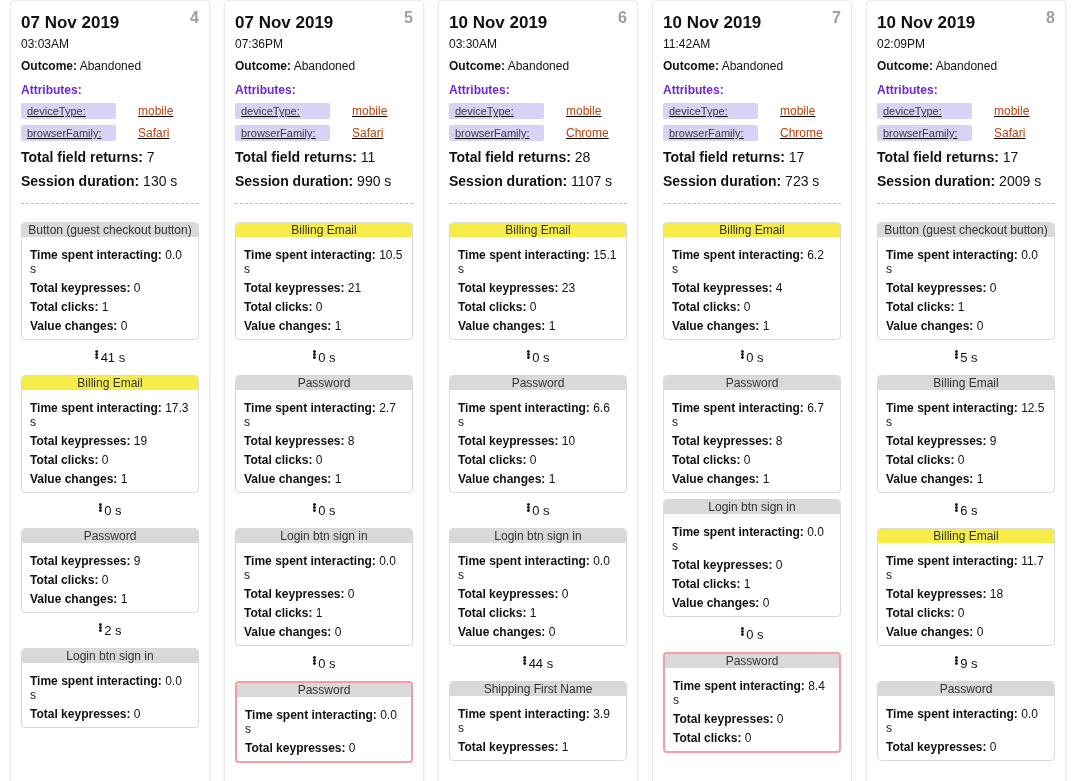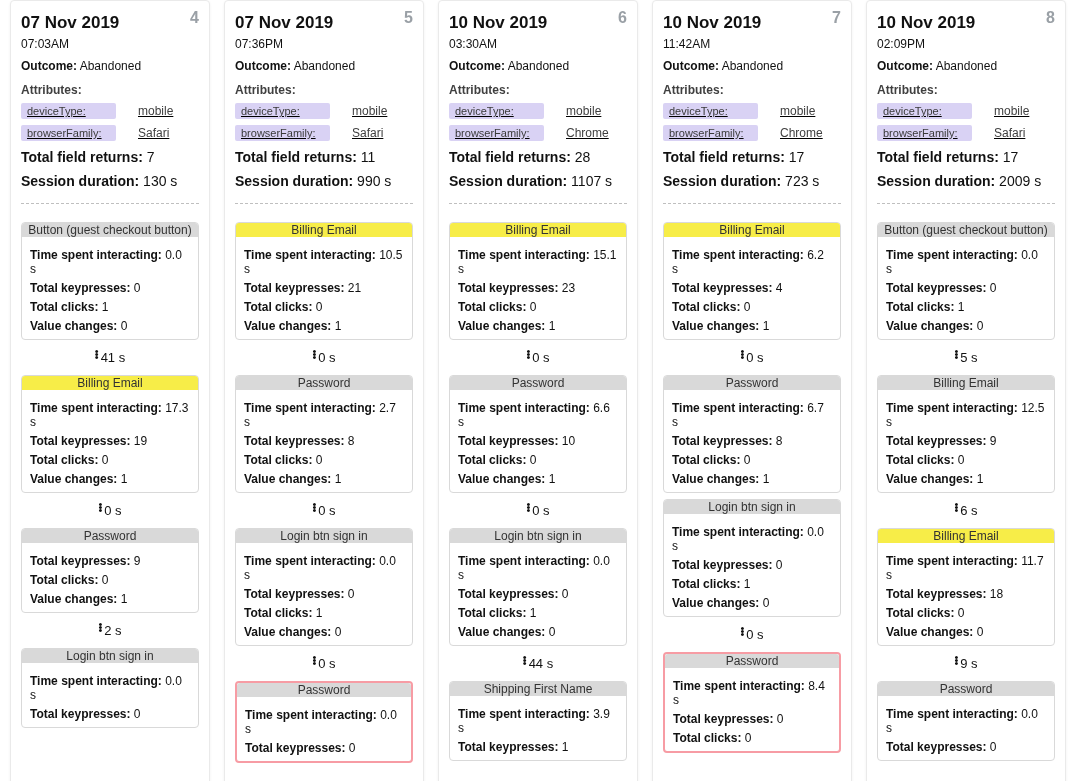--- a/index.html
+++ b/index.html
@@ -13,28 +13,28 @@
   }
   .col-head { position:relative; margin-bottom:3px; }
   .col-date { font-size:17px; font-weight:700; color:#111; }
   .col-time { font-size:12px; font-weight:400; color:#111; margin-top:4px; }
   .col-idx {
     position:absolute; right:0; top:-4px;
     font-size:16px; font-weight:700; color:#9aa0a6;
   }
   .meta-line { font-size:12px; color:#111; margin-top:8px; }
   .meta-line b { font-weight:700; }
-  .attrs-label { font-size:12px; font-weight:700; color:#404040; margin-top:10px; }
+  .attrs-label { font-size:12px; font-weight:700; color:#6d28d9; margin-top:10px; }
   .attr-row { display:flex; align-items:center; margin-top:6px;text-decoration:underline; }
   .attr-key {
     background:#d9d2f4; color:#3a3a3a;
     border-radius:2px; font-size:11px; padding:2px 6px;
     display:inline-block; min-width:95px;
   }
-  .attr-val { font-size:12px; color:#404040; margin-left:22px; }
+  .attr-val { font-size:12px; color:#c2410c; margin-left:22px; }
   .returns-line, .duration-line { font-size:14px; color:#111; margin-top:8px; }
   .returns-line b, .duration-line b { font-weight:700; }
   .dashed-sep { border:none; border-top:1px dashed #bfbfbf; margin:14px 0 18px; }
   .stepbox {
     border:1px solid #d9d9d9; border-radius:4px;
     padding:0 0 6px 0; margin-bottom:6px;
     position:relative;
   }
   .stepbox.hl-red { border:2px solid #f79ca4; }
   .step-title {
@@ -56,21 +56,21 @@
   }
   .gap .dot { display:block; line-height:3px; }
 </style>
 </head>
 <body>
 
 <div class="wrap" id="wrap">
     <div class="col">
       <div class="col-head">
         <div class="col-date">07 Nov 2019</div>
-        <div class="col-time">07:03AM</div>
+        <div class="col-time">03:03AM</div>
         <div class="col-idx">4</div>
       </div>
       <div class="meta-line"><b>Outcome:</b> Abandoned</div>
       <div class="attrs-label">Attributes:</div>
       <div class="attr-row">
         <span class="attr-key">deviceType:</span>
         <span class="attr-val">mobile</span>
       </div>
       <div class="attr-row">
         <span class="attr-key">browserFamily:</span>

